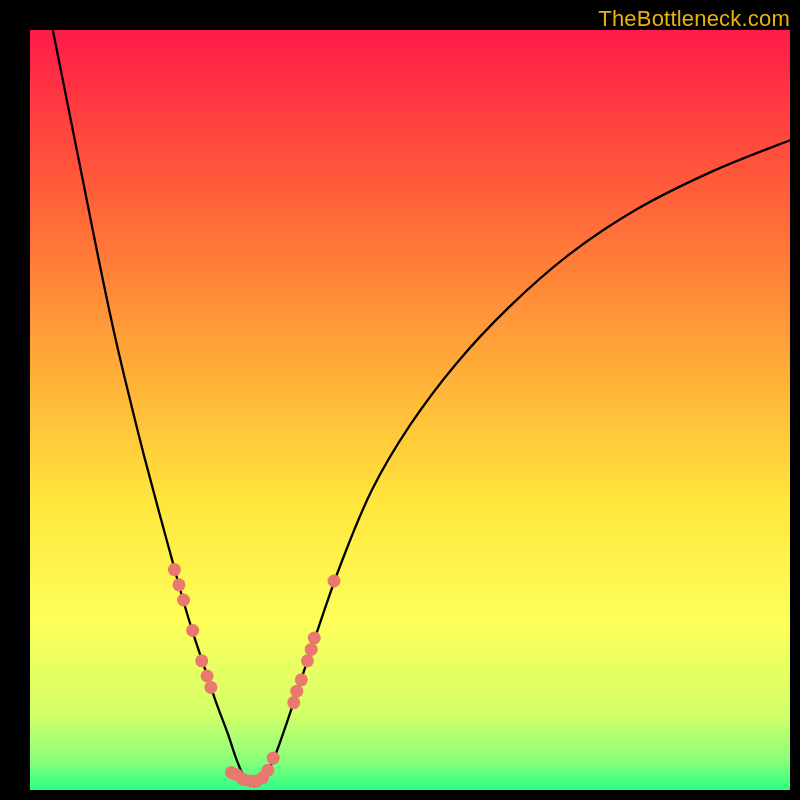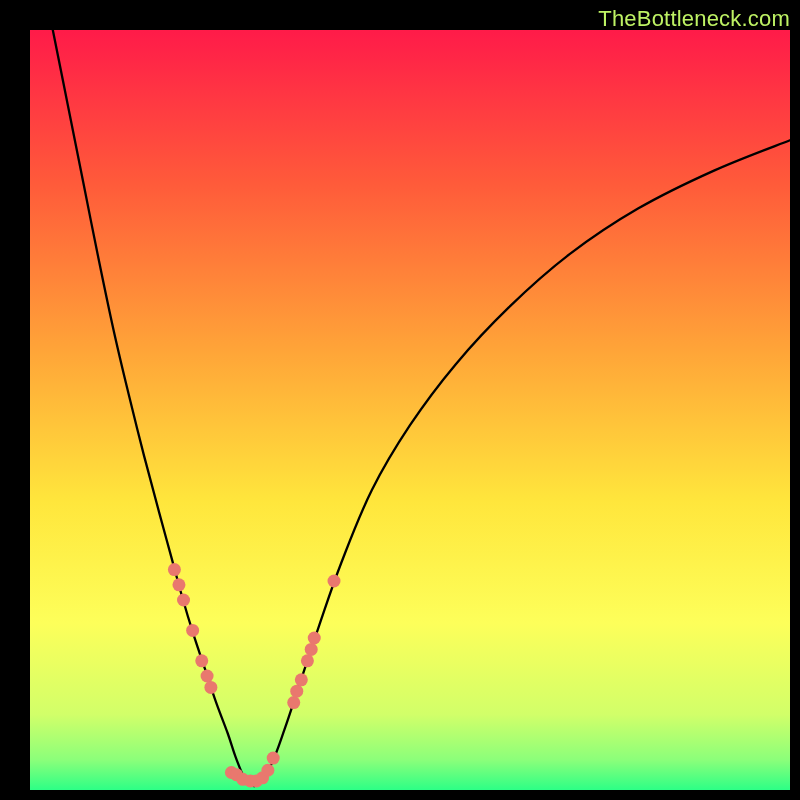--- a/index.html
+++ b/index.html
@@ -21,21 +21,21 @@
     left: 30px;
     top: 30px;
     width: 760px;
     height: 760px;
     
   }
   .watermark {
     position: absolute;
     top: 6px;
     right: 10px;
-    color: #bef264;
+    color: #eab308;
     font-size: 22px;
     font-weight: 400;
     letter-spacing: 0.2px;
     font-family: Arial, sans-serif;
   }
   svg.curve {
     position: absolute;
     left: 0;
     top: 0;
     width: 760px;

